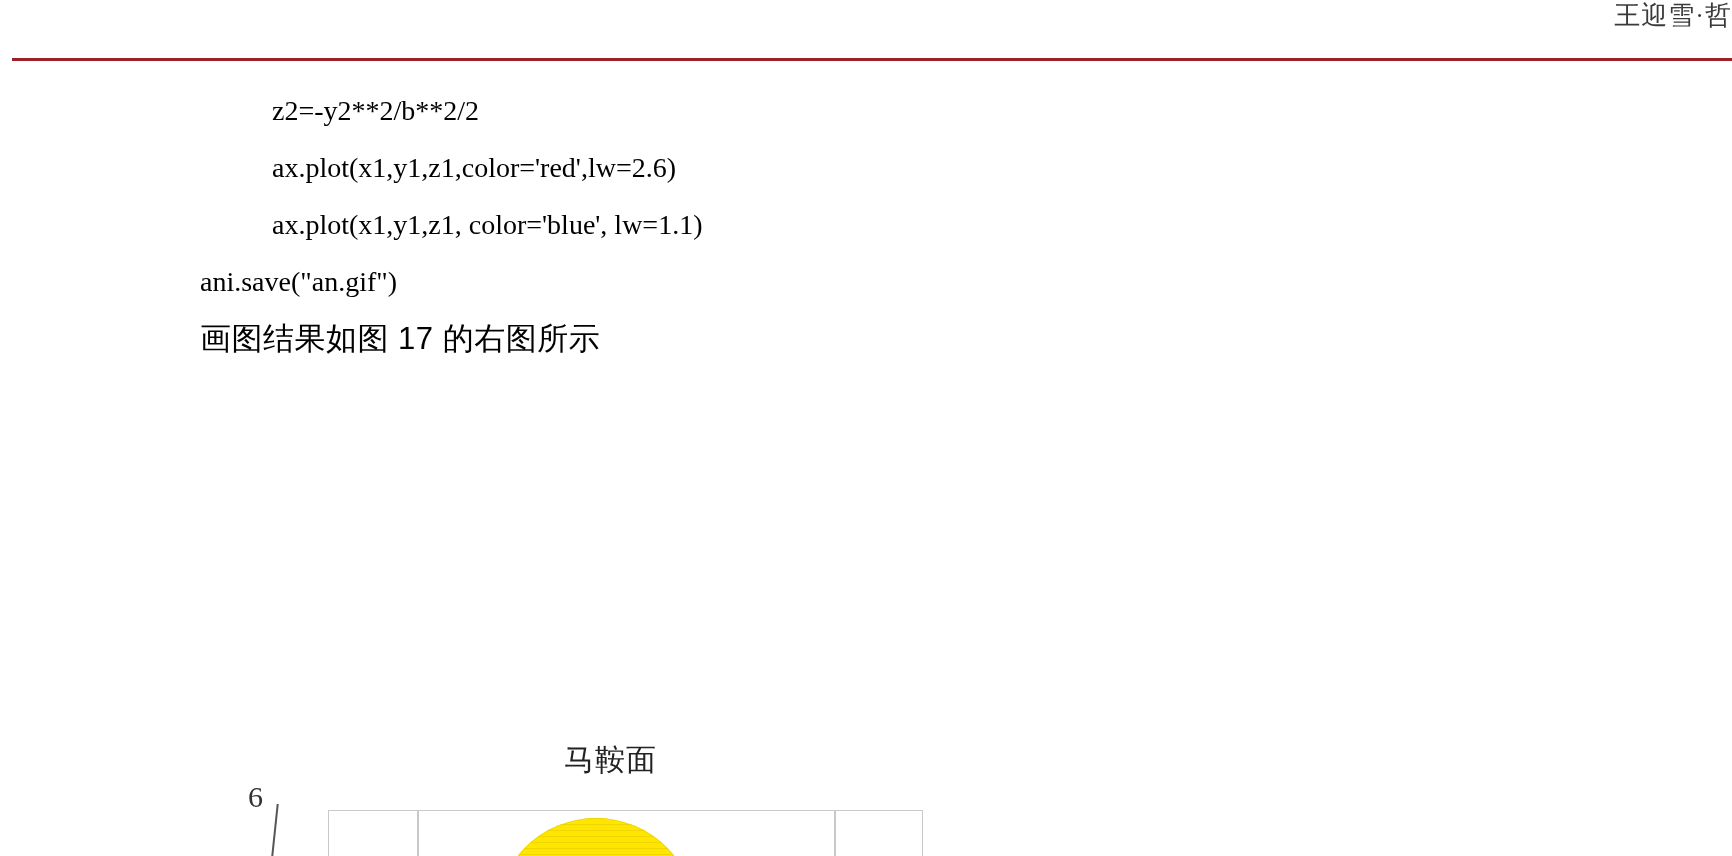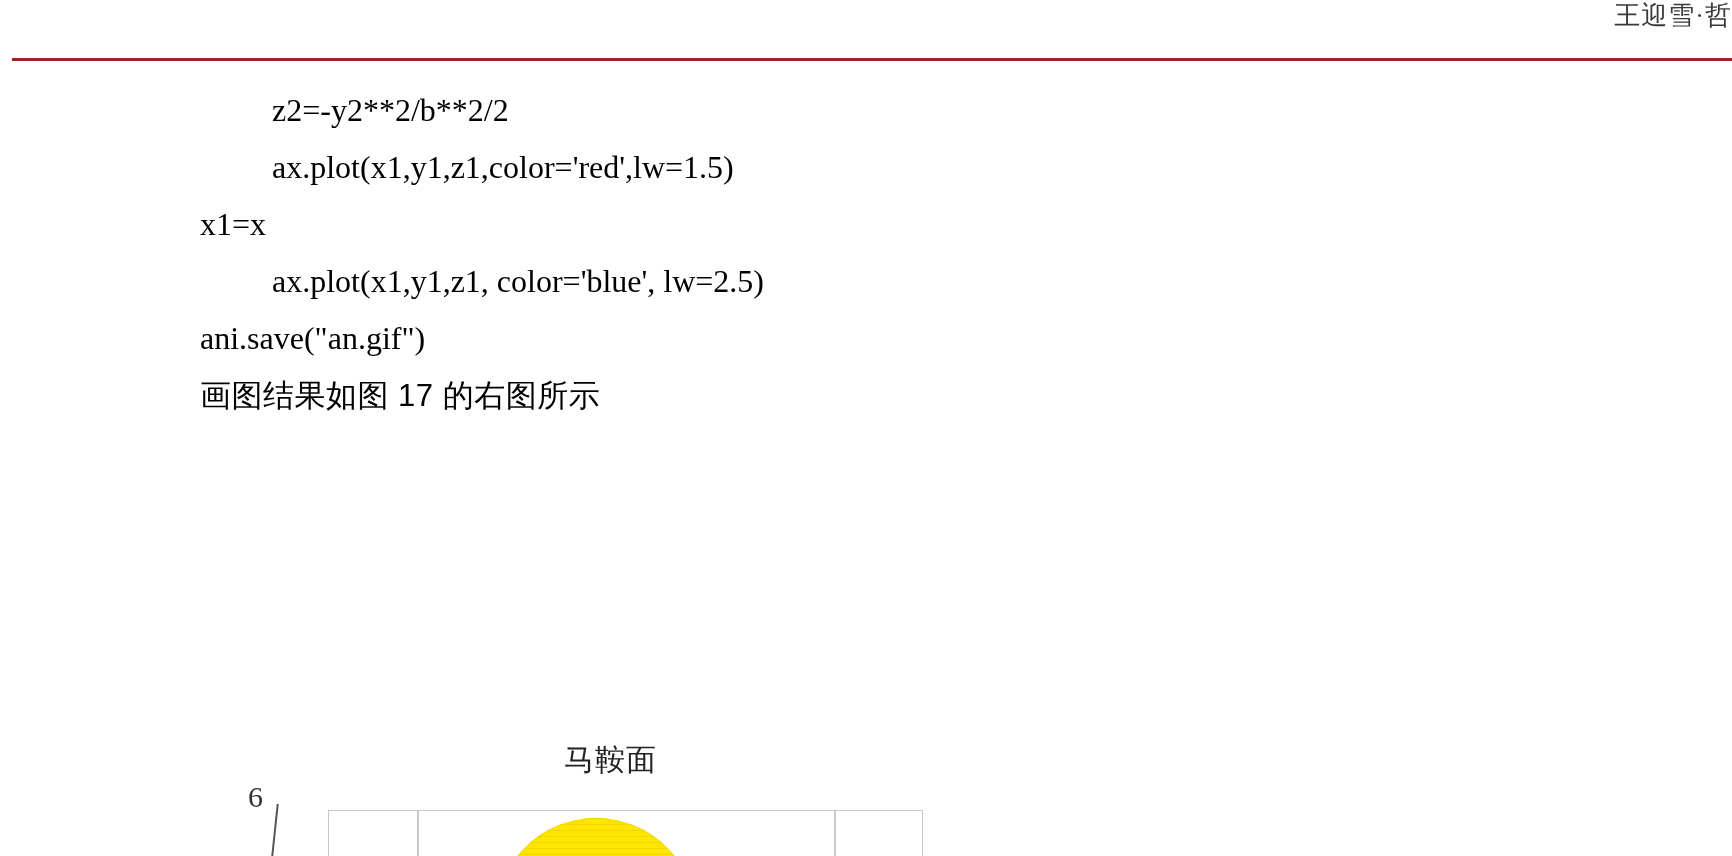--- a/index.html
+++ b/index.html
@@ -51,21 +51,21 @@
 
   
   .content {
     position: absolute;
     left: 0;
     top: 82px;
     width: 1732px;
   }
   .line {
     font-family: "Liberation Serif", serif;
-    font-size: 32px;
+    font-size: 28px;
     line-height: 57px;
     color: #000000;
     white-space: pre;
     padding-left: 200px;
   }
   .line.indent1 {
     padding-left: 272px;
   }
   .line.cn {
     font-family: Liberation Sans, sans-serif;
@@ -168,23 +168,22 @@
 
 <div class="page">
 
   <div class="header">
     <div class="header-text">王迎雪·哲</div>
     <div class="header-rule"></div>
   </div>
 
   <div class="content">
     <div class="line indent1">z2=-y2**2/b**2/2</div>
-    <div class="line indent1">ax.plot(x1,y1,z1,color='red',lw=1.5)</div>
-    <div class="line">x1=x</div>
-    <div class="line indent1">ax.plot(x1,y1,z1, color='blue', lw=2.5)</div>
+    <div class="line indent1">ax.plot(x1,y1,z1,color='red',lw=2.6)</div>
+    <div class="line indent1">ax.plot(x1,y1,z1, color='blue', lw=1.1)</div>
     <div class="line">ani.save("an.gif")</div>
     <div class="line cn">画图结果如图 17 的右图所示</div>
   </div>
 
   <div class="figure">
     <div class="fig-title">马鞍面</div>
     <div class="axis-label">6</div>
     <div class="axis-tick"></div>
     <div class="plot-box">
       <div class="inner-edge-left"></div>

